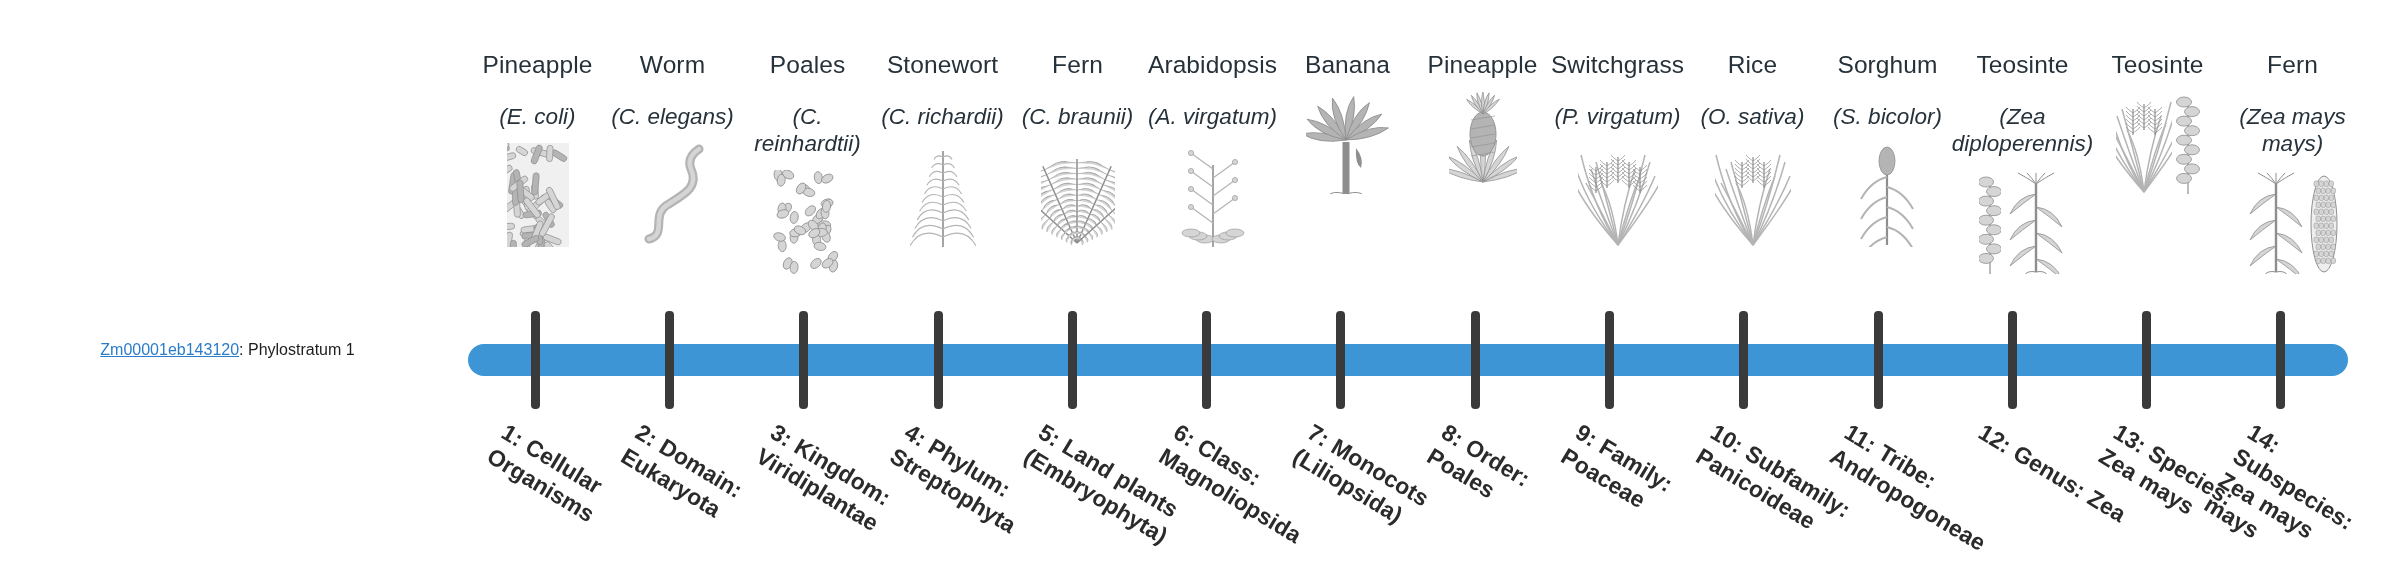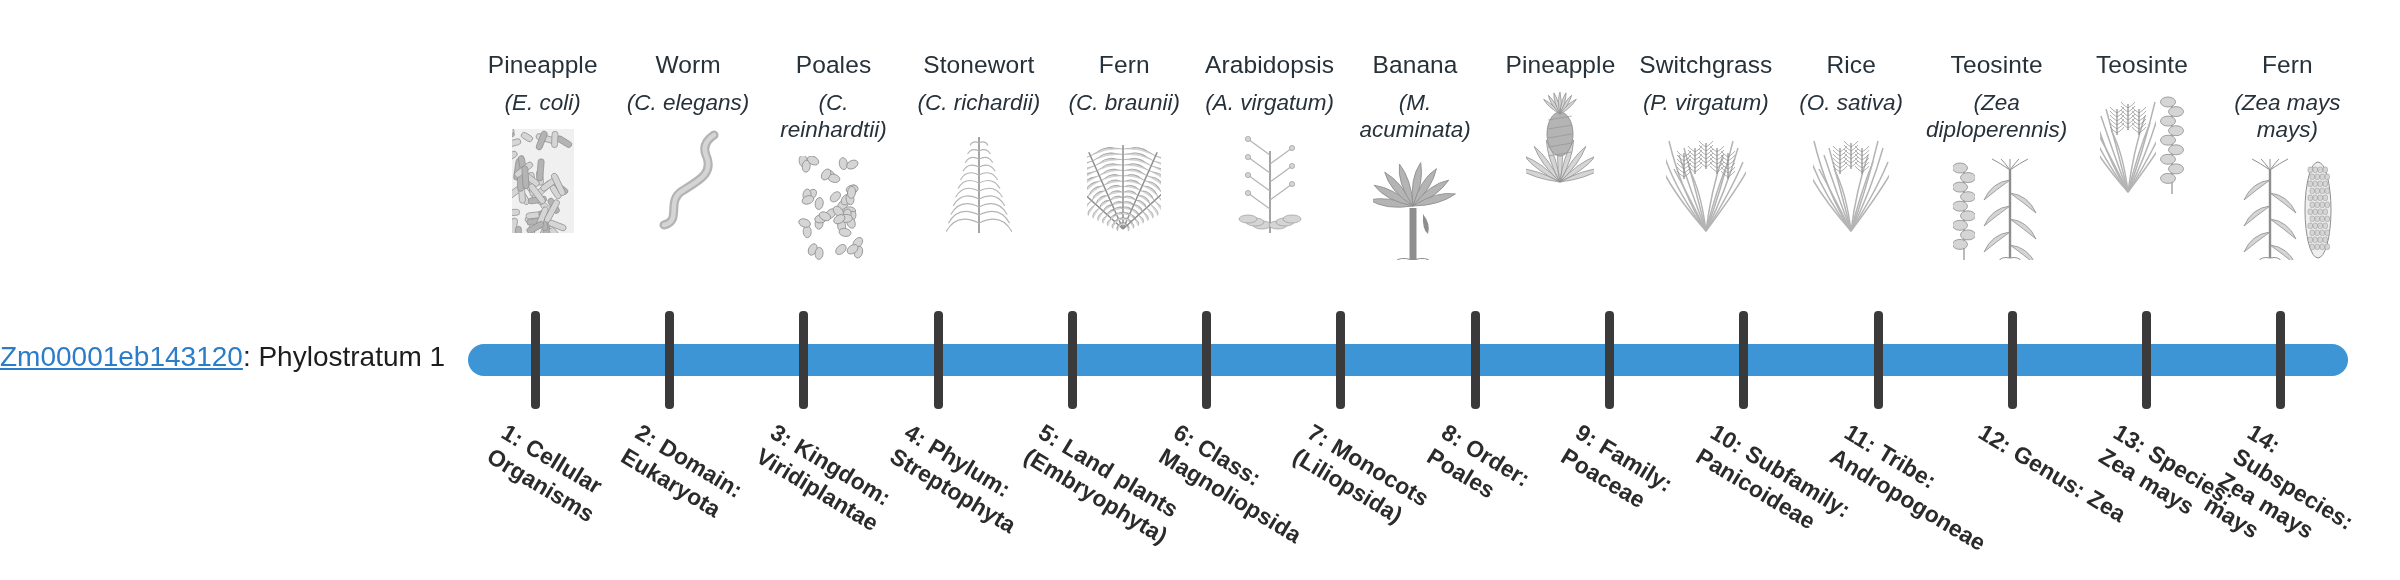--- a/index.html
+++ b/index.html
@@ -46,21 +46,21 @@
     color: #26313a;
     line-height: 1.08;
     letter-spacing: 0.1px;
     white-space: nowrap;
   }
   .species-latin {
     font-size: 22.5px;
     font-style: italic;
     color: #26313a;
     line-height: 1.18;
-    margin-top: 12px;
+    margin-top: 26px;
     padding: 0 2px;
   }
   .species-art {
     height: 108px;
     margin-top: 8px;
     display: flex;
     flex-direction: row;
     align-items: flex-end;
     justify-content: center;
     gap: 4px;
@@ -97,22 +97,22 @@
     background: #3a3a3a;
     border-radius: 4px;
   }
 
   
   #gene-caption {
     position: absolute;
     left: 0;
     top: 340px;
     width: 455px;
-    text-align: left;
-    font-size: 28px;
+    text-align: center;
+    font-size: 16px;
     color: #1d1d1d;
     line-height: 1.2;
     white-space: nowrap;
   }
   #gene-link {
     color: #2b7cc9;
     text-decoration: underline;
   }
 
   
@@ -484,21 +484,20 @@
             <ellipse cx="19" cy="93" rx="9" ry="4" fill="#d5d5d1" stroke="#8e8e8a" stroke-width="0.6"></ellipse>
             <ellipse cx="12" cy="90" rx="9" ry="4" fill="#d5d5d1" stroke="#8e8e8a" stroke-width="0.6"></ellipse>
             <ellipse cx="42" cy="96" rx="9" ry="4" fill="#d5d5d1" stroke="#8e8e8a" stroke-width="0.6"></ellipse>
             <ellipse cx="49" cy="93" rx="9" ry="4" fill="#d5d5d1" stroke="#8e8e8a" stroke-width="0.6"></ellipse>
             <ellipse cx="56" cy="90" rx="9" ry="4" fill="#d5d5d1" stroke="#8e8e8a" stroke-width="0.6"></ellipse>
           </svg>
         </div>
       </div>
       <div class="species-col">
         <div class="species-common">Banana</div>
-        <div class="species-latin">(M. acuminata)</div>
         <div class="species-art">
           <svg class="art" width="84" height="104" viewBox="0 0 84 104">
             <path d="M40,104 L40,52" stroke="#8e8e8a" stroke-width="7" fill="none"></path>
             <g transform="rotate(-78 40 50)">
               <path d="M40,50 q-10,-26 -3,-44 q8,18 3,44" fill="#b4b4b0" stroke="#8e8e8a" stroke-width="0.8"></path>
             </g>
             <g transform="rotate(-58 40 50)">
               <path d="M40,50 q-10,-26 -3,-44 q8,18 3,44" fill="#b4b4b0" stroke="#8e8e8a" stroke-width="0.8"></path>
             </g>
             <g transform="rotate(-36 40 50)">
@@ -673,20 +672,37 @@
             <path d="M38,30 q-5,-3 -7,-6 M38,30 q5,-3 7,-6" stroke="#8e8e8a" stroke-width="0.7" fill="none"></path>
             <path d="M38,34 q-5,-3 -7,-6 M38,34 q5,-3 7,-6" stroke="#8e8e8a" stroke-width="0.7" fill="none"></path>
             <path d="M38,38 q-5,-3 -7,-6 M38,38 q5,-3 7,-6" stroke="#8e8e8a" stroke-width="0.7" fill="none"></path>
             <path d="M49,45 L49,19" stroke="#8e8e8a" stroke-width="1.2"></path>
             <path d="M49,23 q-5,-3 -7,-6 M49,23 q5,-3 7,-6" stroke="#8e8e8a" stroke-width="0.7" fill="none"></path>
             <path d="M49,27 q-5,-3 -7,-6 M49,27 q5,-3 7,-6" stroke="#8e8e8a" stroke-width="0.7" fill="none"></path>
             <path d="M49,31 q-5,-3 -7,-6 M49,31 q5,-3 7,-6" stroke="#8e8e8a" stroke-width="0.7" fill="none"></path>
             <path d="M49,35 q-5,-3 -7,-6 M49,35 q5,-3 7,-6" stroke="#8e8e8a" stroke-width="0.7" fill="none"></path>
             <path d="M49,39 q-5,-3 -7,-6 M49,39 q5,-3 7,-6" stroke="#8e8e8a" stroke-width="0.7" fill="none"></path>
             <path d="M49,43 q-5,-3 -7,-6 M49,43 q5,-3 7,-6" stroke="#8e8e8a" stroke-width="0.7" fill="none"></path>
+          </svg>
+        </div>
+      </div>
+      <div class="species-col">
+        <div class="species-common">Sorghum</div>
+        <div class="species-latin">(S. bicolor)</div>
+        <div class="species-art">
+          <svg class="art" width="74" height="104" viewBox="0 0 74 104">
+            <path d="M36,102 L36,26" stroke="#8e8e8a" stroke-width="2.2" fill="none"></path>
+            <path d="M36,34 q-16,4 -26,22" stroke="#b4b4b0" stroke-width="2" fill="none"></path>
+            <path d="M36,44 q16,4 26,22" stroke="#b4b4b0" stroke-width="2" fill="none"></path>
+            <path d="M36,54 q-16,4 -26,22" stroke="#b4b4b0" stroke-width="2" fill="none"></path>
+            <path d="M36,64 q16,4 26,22" stroke="#b4b4b0" stroke-width="2" fill="none"></path>
+            <path d="M36,74 q-16,4 -26,22" stroke="#b4b4b0" stroke-width="2" fill="none"></path>
+            <path d="M36,84 q16,4 26,22" stroke="#b4b4b0" stroke-width="2" fill="none"></path>
+            <path d="M36,94 q-16,4 -26,22" stroke="#b4b4b0" stroke-width="2" fill="none"></path>
+            <ellipse cx="36" cy="18" rx="8" ry="14" fill="#b4b4b0" stroke="#8e8e8a" stroke-width="0.8"></ellipse>
           </svg>
         </div>
       </div>
       <div class="species-col">
         <div class="species-common">Teosinte</div>
         <div class="species-latin">(Zea diploperennis)</div>
         <div class="species-art">
           <svg class="art" width="22" height="100" viewBox="0 0 22 100">
             <path d="M11,100 L11,4" stroke="#8e8e8a" stroke-width="1.2"></path>
             <ellipse cx="7" cy="8.0" rx="7.5" ry="5" fill="#d5d5d1" stroke="#8e8e8a" stroke-width="0.8"></ellipse>

